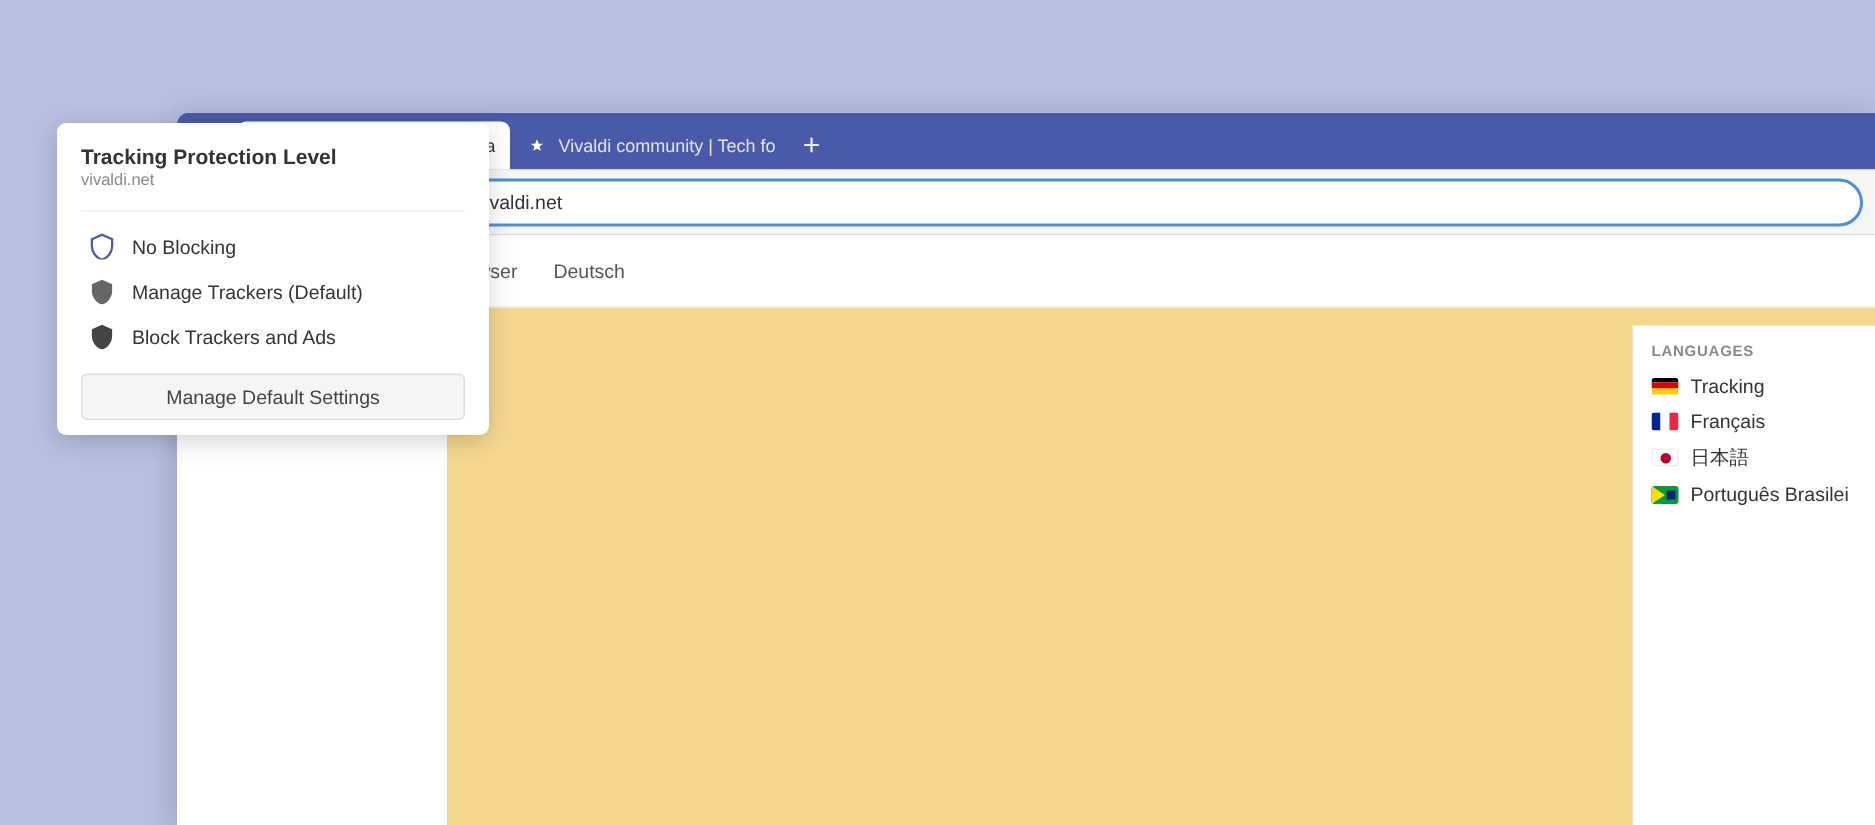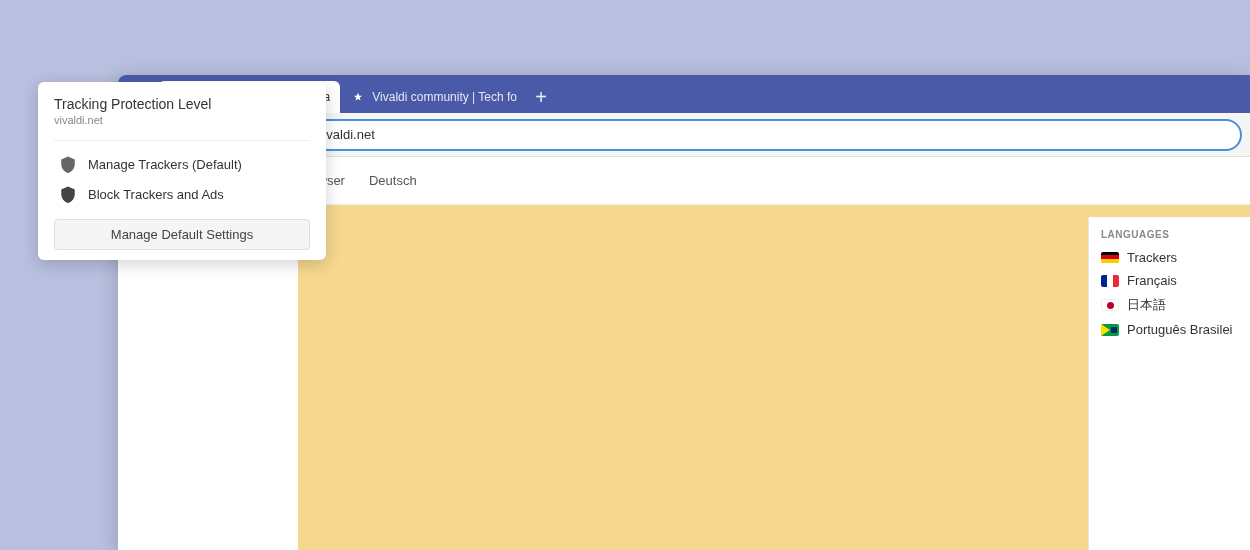--- a/index.html
+++ b/index.html
@@ -291,21 +291,21 @@
       width: 288px;
       background: #fff;
       border-radius: 6px;
       box-shadow: 0 4px 16px rgba(0,0,0,0.18);
       z-index: 100;
       padding: 14px 16px 10px 16px;
     }
 
     .popup-title {
       font-size: 14px;
-      font-weight: 400;
+      font-weight: 700;
       color: #333;
       margin-bottom: 2px;
     }
 
     .popup-subtitle {
       font-size: 11px;
       color: #888;
       margin-bottom: 14px;
     }
 
@@ -457,21 +457,21 @@
       <div class="right-panel">
         <div class="languages-section">
           <div class="languages-title">LANGUAGES</div>
 
           <div class="lang-item">
             <div class="lang-flag flag-de">
               <div class="stripe1"></div>
               <div class="stripe2"></div>
               <div class="stripe3"></div>
             </div>
-            <span>Trackers</span>
+            <span>Tracking</span>
           </div>
 
           <div class="lang-item">
             <div class="lang-flag flag-fr" style="display:flex;flex-direction:row;">
               <div class="stripe1" style="background:#002395;flex:1;"></div>
               <div class="stripe2" style="background:#fff;flex:1;"></div>
               <div class="stripe3" style="background:#ed2939;flex:1;"></div>
             </div>
             <span>Français</span>
           </div>
@@ -497,20 +497,28 @@
   </div>
 
 </div>
 
 <div class="tracking-popup">
   <div class="popup-title">Tracking Protection Level</div>
   <div class="popup-subtitle">vivaldi.net</div>
 
   <hr class="popup-divider">
 
+  <div class="tracking-option">
+    <div class="shield-opt">
+      <svg width="18" height="18" viewBox="0 0 24 24" fill="none" stroke="#4a5aa8" stroke-width="2">
+        <path d="M12 2L3 6v6c0 5.5 3.8 10.7 9 12 5.2-1.3 9-6.5 9-12V6l-9-4z"></path>
+      </svg>
+    </div>
+    <span class="option-label">No Blocking</span>
+  </div>
 
   <div class="tracking-option">
     <div class="shield-opt">
       <svg width="18" height="18" viewBox="0 0 24 24" fill="#666">
         <path d="M12 2L3 6v6c0 5.5 3.8 10.7 9 12 5.2-1.3 9-6.5 9-12V6l-9-4z"></path>
       </svg>
     </div>
     <span class="option-label">Manage Trackers (Default)</span>
   </div>
 

